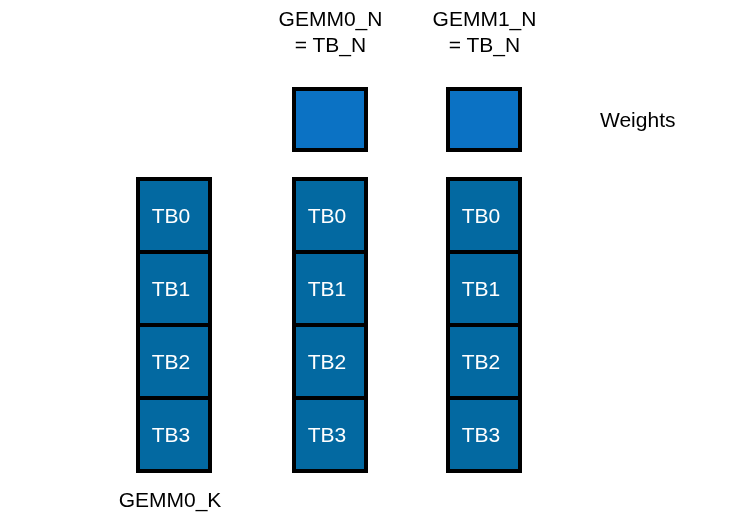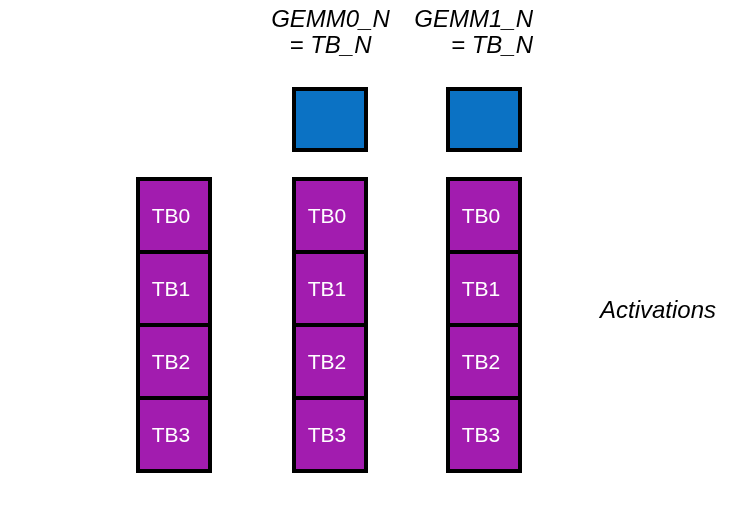--- a/index.html
+++ b/index.html
@@ -13,29 +13,28 @@
     height: 529px;
     background: #ffffff;
     font-family: "Liberation Sans", "DejaVu Sans", sans-serif;
     overflow: hidden;
   }
 
   
   .label {
     position: absolute;
     color: #000000;
-    font-size: 24px;
+    font-size: 21px;
     line-height: 26px;
     white-space: pre;
-    font-style: italic;
   }
   .label.center { text-align: center; }
 
   #label-gemm0-n { left: 258px; top: 6px;  width: 145px; }
-  #label-gemm1-n { left: 388px; top: 6px;  width: 145px; text-align: right; }
+  #label-gemm1-n { left: 412px; top: 6px;  width: 145px; }
   #label-weights     { left: 600px; top: 107px; }
   #label-activations { left: 600px; top: 297px; }
   #label-gemm-m  { left: 22px;  top: 310px; }
   #label-gemm0-k { left: 107px; top: 487px; width: 126px; }
   #label-gemm1-k { left: 262px; top: 487px; width: 126px; }
 
   
   .weight-box {
     position: absolute;
     width: 76px;
@@ -55,21 +54,21 @@
     height: 296px;
     display: flex;
     flex-direction: column;
   }
   #activation-column-0 { left: 136px; }
   #activation-column-1 { left: 292px; }
   #activation-column-2 { left: 446px; }
 
   .tb-cell {
     flex: 1 1 0;
-    background: #a21caf;
+    background: #0369a1;
     border: 4px solid #000000;
     box-sizing: border-box;
     position: relative;
   }
   .tb-cell + .tb-cell { border-top-width: 2px; margin-top: -2px; }
 
   .tb-cell-label {
     position: absolute;
     left: 0;
     right: 0;
@@ -88,21 +87,21 @@
 
 <div id="canvas">
 
   <div class="label center" id="label-gemm0-n"><span>GEMM0_N</span><br><span>= TB_N</span></div>
 
   <div class="label center" id="label-gemm1-n"><span>GEMM1_N</span><br><span>= TB_N</span></div>
 
   <div class="weight-box" id="weight-box-gemm0"></div>
   <div class="weight-box" id="weight-box-gemm1"></div>
 
-  <div class="label" id="label-activations">Activations</div>
+  <div class="label" id="label-weights">Weights</div>
 
 
   <div class="activation-column" id="activation-column-0">
     <div class="tb-cell">
         <span class="tb-cell-label">TB0</span>
       </div>
     <div class="tb-cell">
         <span class="tb-cell-label">TB1</span>
       </div>
     <div class="tb-cell">
@@ -136,14 +135,15 @@
         <span class="tb-cell-label">TB1</span>
       </div>
     <div class="tb-cell">
         <span class="tb-cell-label">TB2</span>
       </div>
     <div class="tb-cell">
         <span class="tb-cell-label">TB3</span>
       </div>
   </div>
 
+  <div class="label center" id="label-gemm0-k">GEMM0_K</div>
 
 </div>
 
 </body></html>

